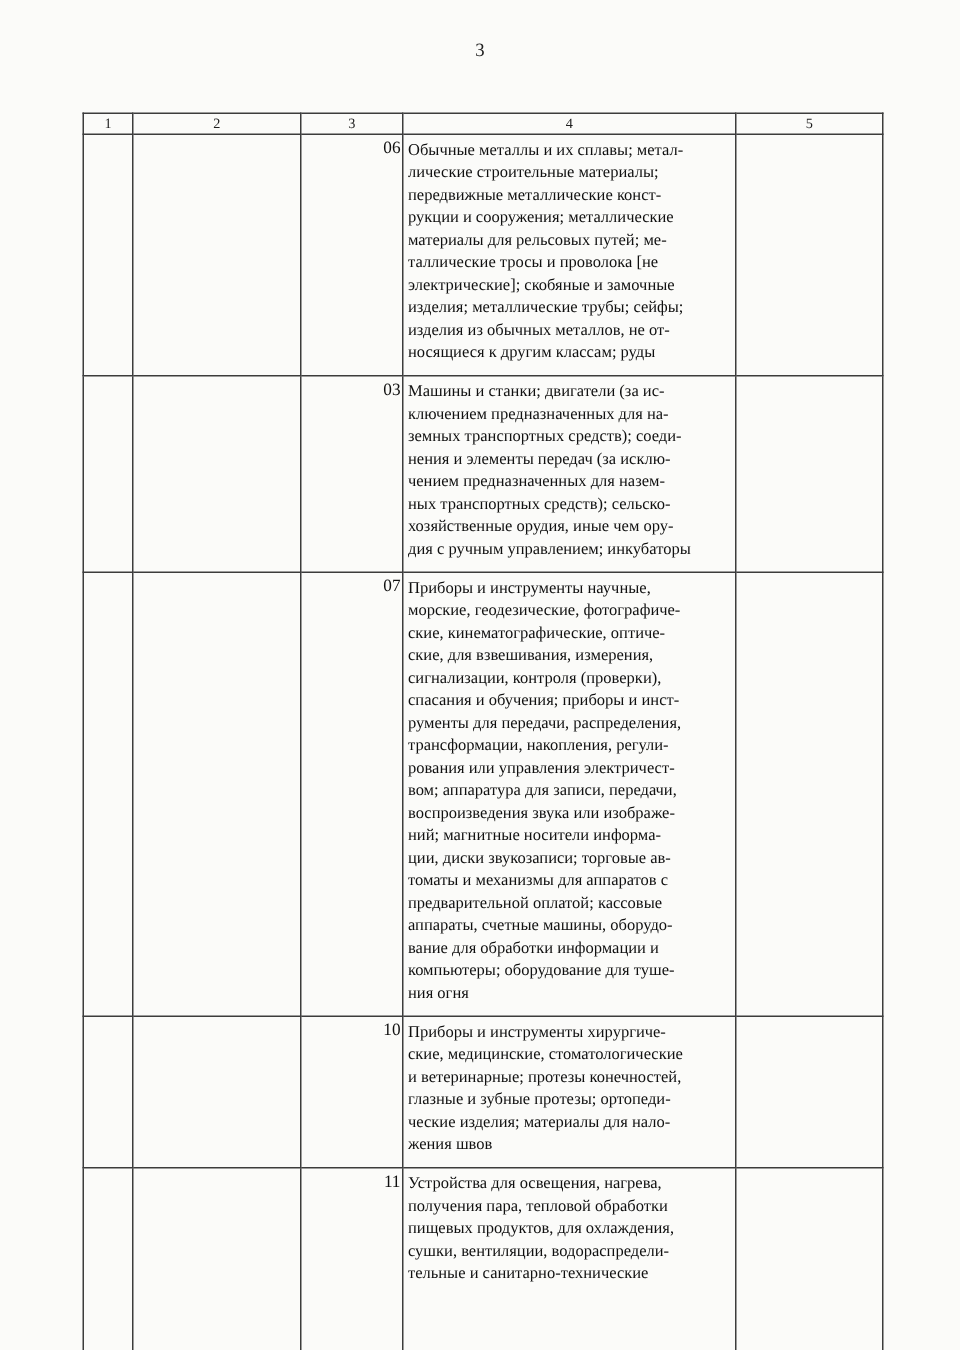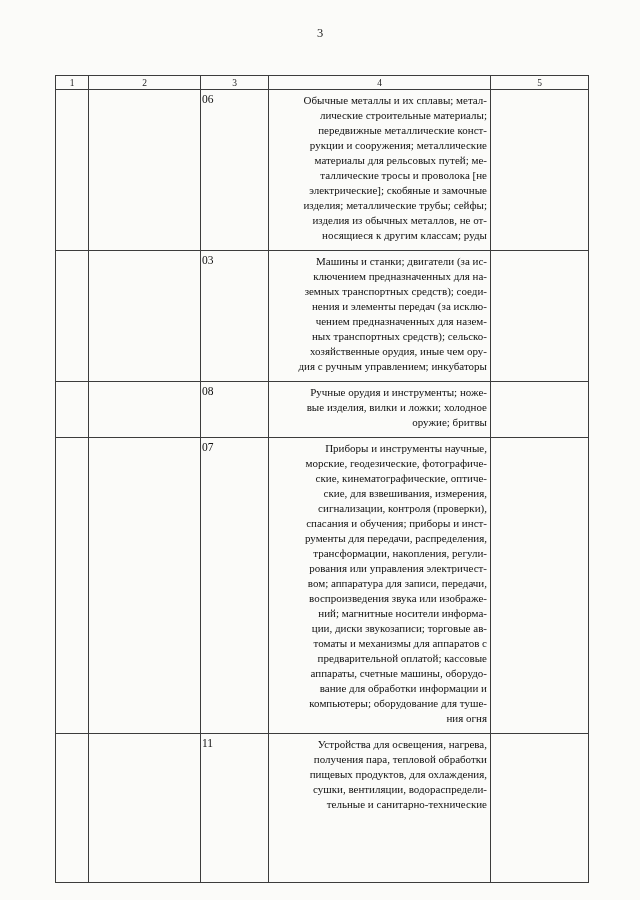--- a/index.html
+++ b/index.html
@@ -45,27 +45,27 @@
   .col-5 { width: 98px; }
   .header-row th {
     font-size: 9.5px;
     text-align: center;
     vertical-align: middle;
     height: 13px;
     padding: 0;
     color: #1d1d1d;
   }
   .class-no {
-    text-align: left;
+    text-align: right;
     font-size: 11.5px;
     padding-top: 3px;
     color: #101010;
   }
   .descr {
-    text-align: right;
+    text-align: left;
     font-size: 11px;
     line-height: 15px;
     padding: 3px 3px 7px 3px;
     white-space: pre-line;
     color: #101010;
   }
   tr.last .descr { padding-bottom: 70px; }
   tr.last .class-no { padding-bottom: 70px; }
 </style>
 </head>
@@ -115,29 +115,20 @@
 ключением предназначенных для на-
 земных транспортных средств); соеди-
 нения и элементы передач (за исклю-
 чением предназначенных для назем-
 ных транспортных средств); сельско-
 хозяйственные орудия, иные чем ору-
 дия с ручным управлением; инкубаторы</td>
     <td></td>
   </tr>
 
-  <tr>
-    <td></td>
-    <td></td>
-    <td class="class-no">08</td>
-    <td class="descr">Ручные орудия и инструменты; ноже-
-вые изделия, вилки и ложки; холодное
-оружие; бритвы</td>
-    <td></td>
-  </tr>
 
   <tr>
     <td></td>
     <td></td>
     <td class="class-no">07</td>
     <td class="descr">Приборы и инструменты научные,
 морские, геодезические, фотографиче-
 ские, кинематографические, оптиче-
 ские, для взвешивания, измерения,
 сигнализации, контроля (проверки),
@@ -151,20 +142,32 @@
 ции, диски звукозаписи; торговые ав-
 томаты и механизмы для аппаратов с
 предварительной оплатой; кассовые
 аппараты, счетные машины, оборудо-
 вание для обработки информации и
 компьютеры; оборудование для туше-
 ния огня</td>
     <td></td>
   </tr>
 
+  <tr>
+    <td></td>
+    <td></td>
+    <td class="class-no">10</td>
+    <td class="descr">Приборы и инструменты хирургиче-
+ские, медицинские, стоматологические
+и ветеринарные; протезы конечностей,
+глазные и зубные протезы; ортопеди-
+ческие изделия; материалы для нало-
+жения швов</td>
+    <td></td>
+  </tr>
 
   <tr class="last">
     <td></td>
     <td></td>
     <td class="class-no">11</td>
     <td class="descr">Устройства для освещения, нагрева,
 получения пара, тепловой обработки
 пищевых продуктов, для охлаждения,
 сушки, вентиляции, водораспредели-
 тельные и санитарно-технические</td>

